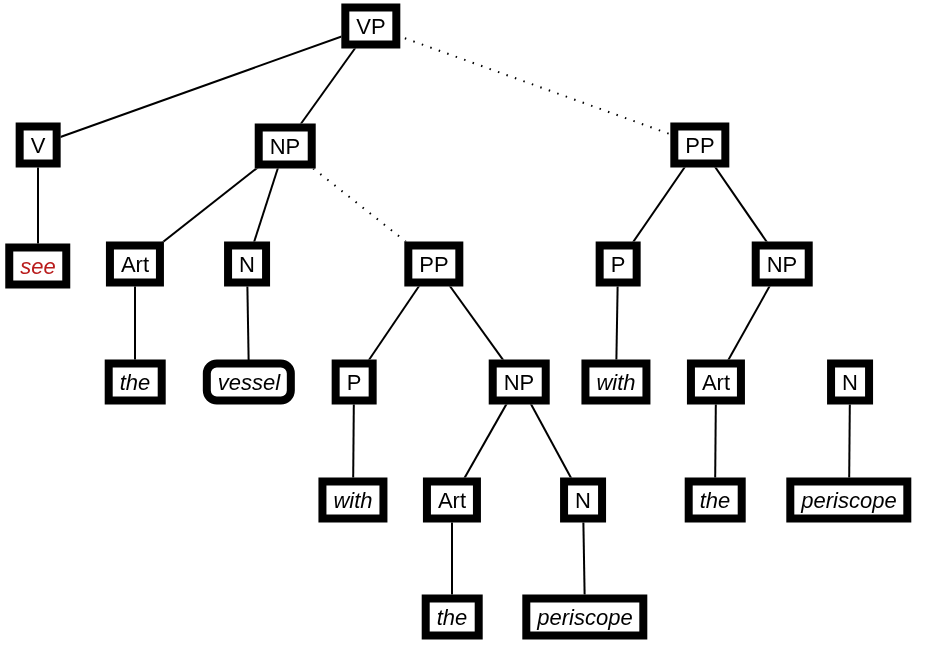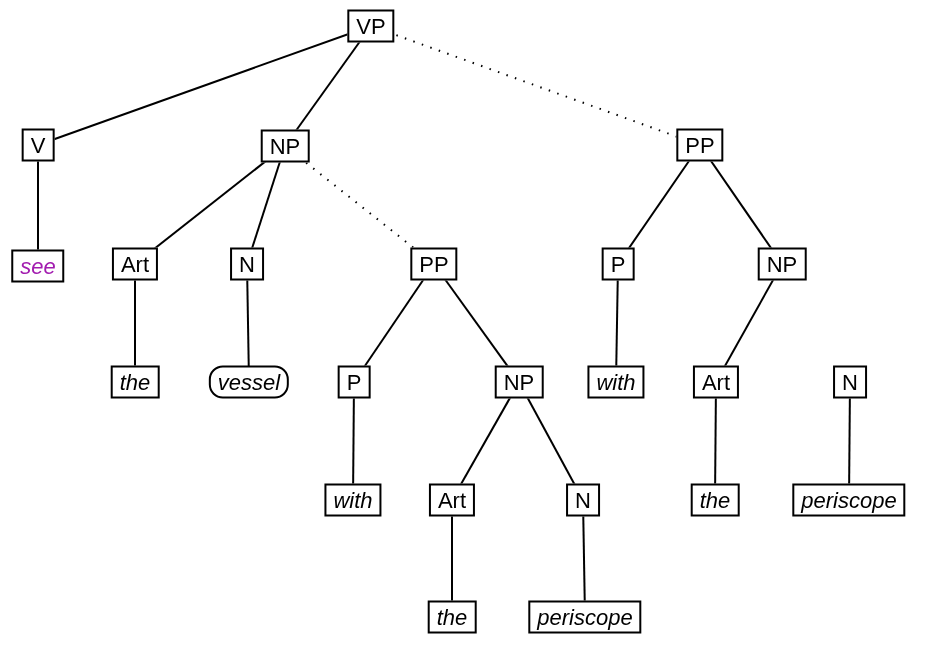--- a/index.html
+++ b/index.html
@@ -18,21 +18,21 @@
   #edges-layer {
     position: absolute;
     left: 0;
     top: 0;
     width: 927px;
     height: 646px;
   }
   .tree-node {
     position: absolute;
     transform: translate(-50%, -50%);
-    border: 2px solid #eab308;
+    border: 8px solid #eab308;
     background: #ffffff;
     color: #000000;
     font-size: 22px;
     line-height: 27px;
     padding: 1px 7px;
     white-space: nowrap;
     text-align: center;
   }
   .tree-node.terminal {
     font-style: italic;
@@ -64,21 +64,21 @@
       <line x1="618" y1="264" x2="616" y2="382" stroke="#000000" stroke-width="2"></line>
       <line x1="782" y1="264" x2="716" y2="382" stroke="#000000" stroke-width="2"></line>
       <line x1="850" y1="382" x2="849" y2="500" stroke="#000000" stroke-width="2"></line>
       <line x1="716" y1="382" x2="715" y2="500" stroke="#000000" stroke-width="2"></line>
     </svg>
   <div id="nodes-layer">
       <div class="tree-node" style="left: 371px; top: 26px; border-color: rgb(0, 0, 0); background: rgb(255, 255, 255); color: rgb(0, 0, 0);">VP</div>
       <div class="tree-node" style="left: 38px; top: 145px; border-color: rgb(0, 0, 0); background: rgb(255, 255, 255); color: rgb(0, 0, 0);">V</div>
       <div class="tree-node" style="left: 285px; top: 146px; border-color: rgb(0, 0, 0); background: rgb(255, 255, 255); color: rgb(0, 0, 0);">NP</div>
       <div class="tree-node" style="left: 700px; top: 145px; border-color: rgb(0, 0, 0); background: rgb(255, 255, 255); color: rgb(0, 0, 0);">PP</div>
-      <div class="tree-node terminal" style="left: 38px; top: 266px; border-color: rgb(0, 0, 0); background: rgb(255, 255, 255); color: #a21caf;">see</div>
+      <div class="tree-node terminal" style="left: 38px; top: 266px; border-color: rgb(0, 0, 0); background: rgb(255, 255, 255); color: #b91c1c;">see</div>
       <div class="tree-node" style="left: 135px; top: 264px; border-color: rgb(0, 0, 0); background: rgb(255, 255, 255); color: rgb(0, 0, 0);">Art</div>
       <div class="tree-node" style="left: 247px; top: 264px; border-color: rgb(0, 0, 0); background: rgb(255, 255, 255); color: rgb(0, 0, 0);">N</div>
       <div class="tree-node" style="left: 434px; top: 264px; border-color: rgb(0, 0, 0); background: rgb(255, 255, 255); color: rgb(0, 0, 0);">PP</div>
       <div class="tree-node" style="left: 618px; top: 264px; border-color: rgb(0, 0, 0); background: rgb(255, 255, 255); color: rgb(0, 0, 0);">P</div>
       <div class="tree-node" style="left: 782px; top: 264px; border-color: rgb(0, 0, 0); background: rgb(255, 255, 255); color: rgb(0, 0, 0);">NP</div>
       <div class="tree-node terminal" style="left: 135px; top: 382px; border-color: rgb(0, 0, 0); background: rgb(255, 255, 255); color: rgb(0, 0, 0);">the</div>
       <div class="tree-node terminal" style="left: 249px; top: 382px; border-color: rgb(0, 0, 0); background: rgb(255, 255, 255); color: rgb(0, 0, 0); border-radius: 14px;">vessel</div>
       <div class="tree-node" style="left: 354px; top: 382px; border-color: rgb(0, 0, 0); background: rgb(255, 255, 255); color: rgb(0, 0, 0);">P</div>
       <div class="tree-node" style="left: 519px; top: 382px; border-color: rgb(0, 0, 0); background: rgb(255, 255, 255); color: rgb(0, 0, 0);">NP</div>
       <div class="tree-node terminal" style="left: 616px; top: 382px; border-color: rgb(0, 0, 0); background: rgb(255, 255, 255); color: rgb(0, 0, 0);">with</div>

